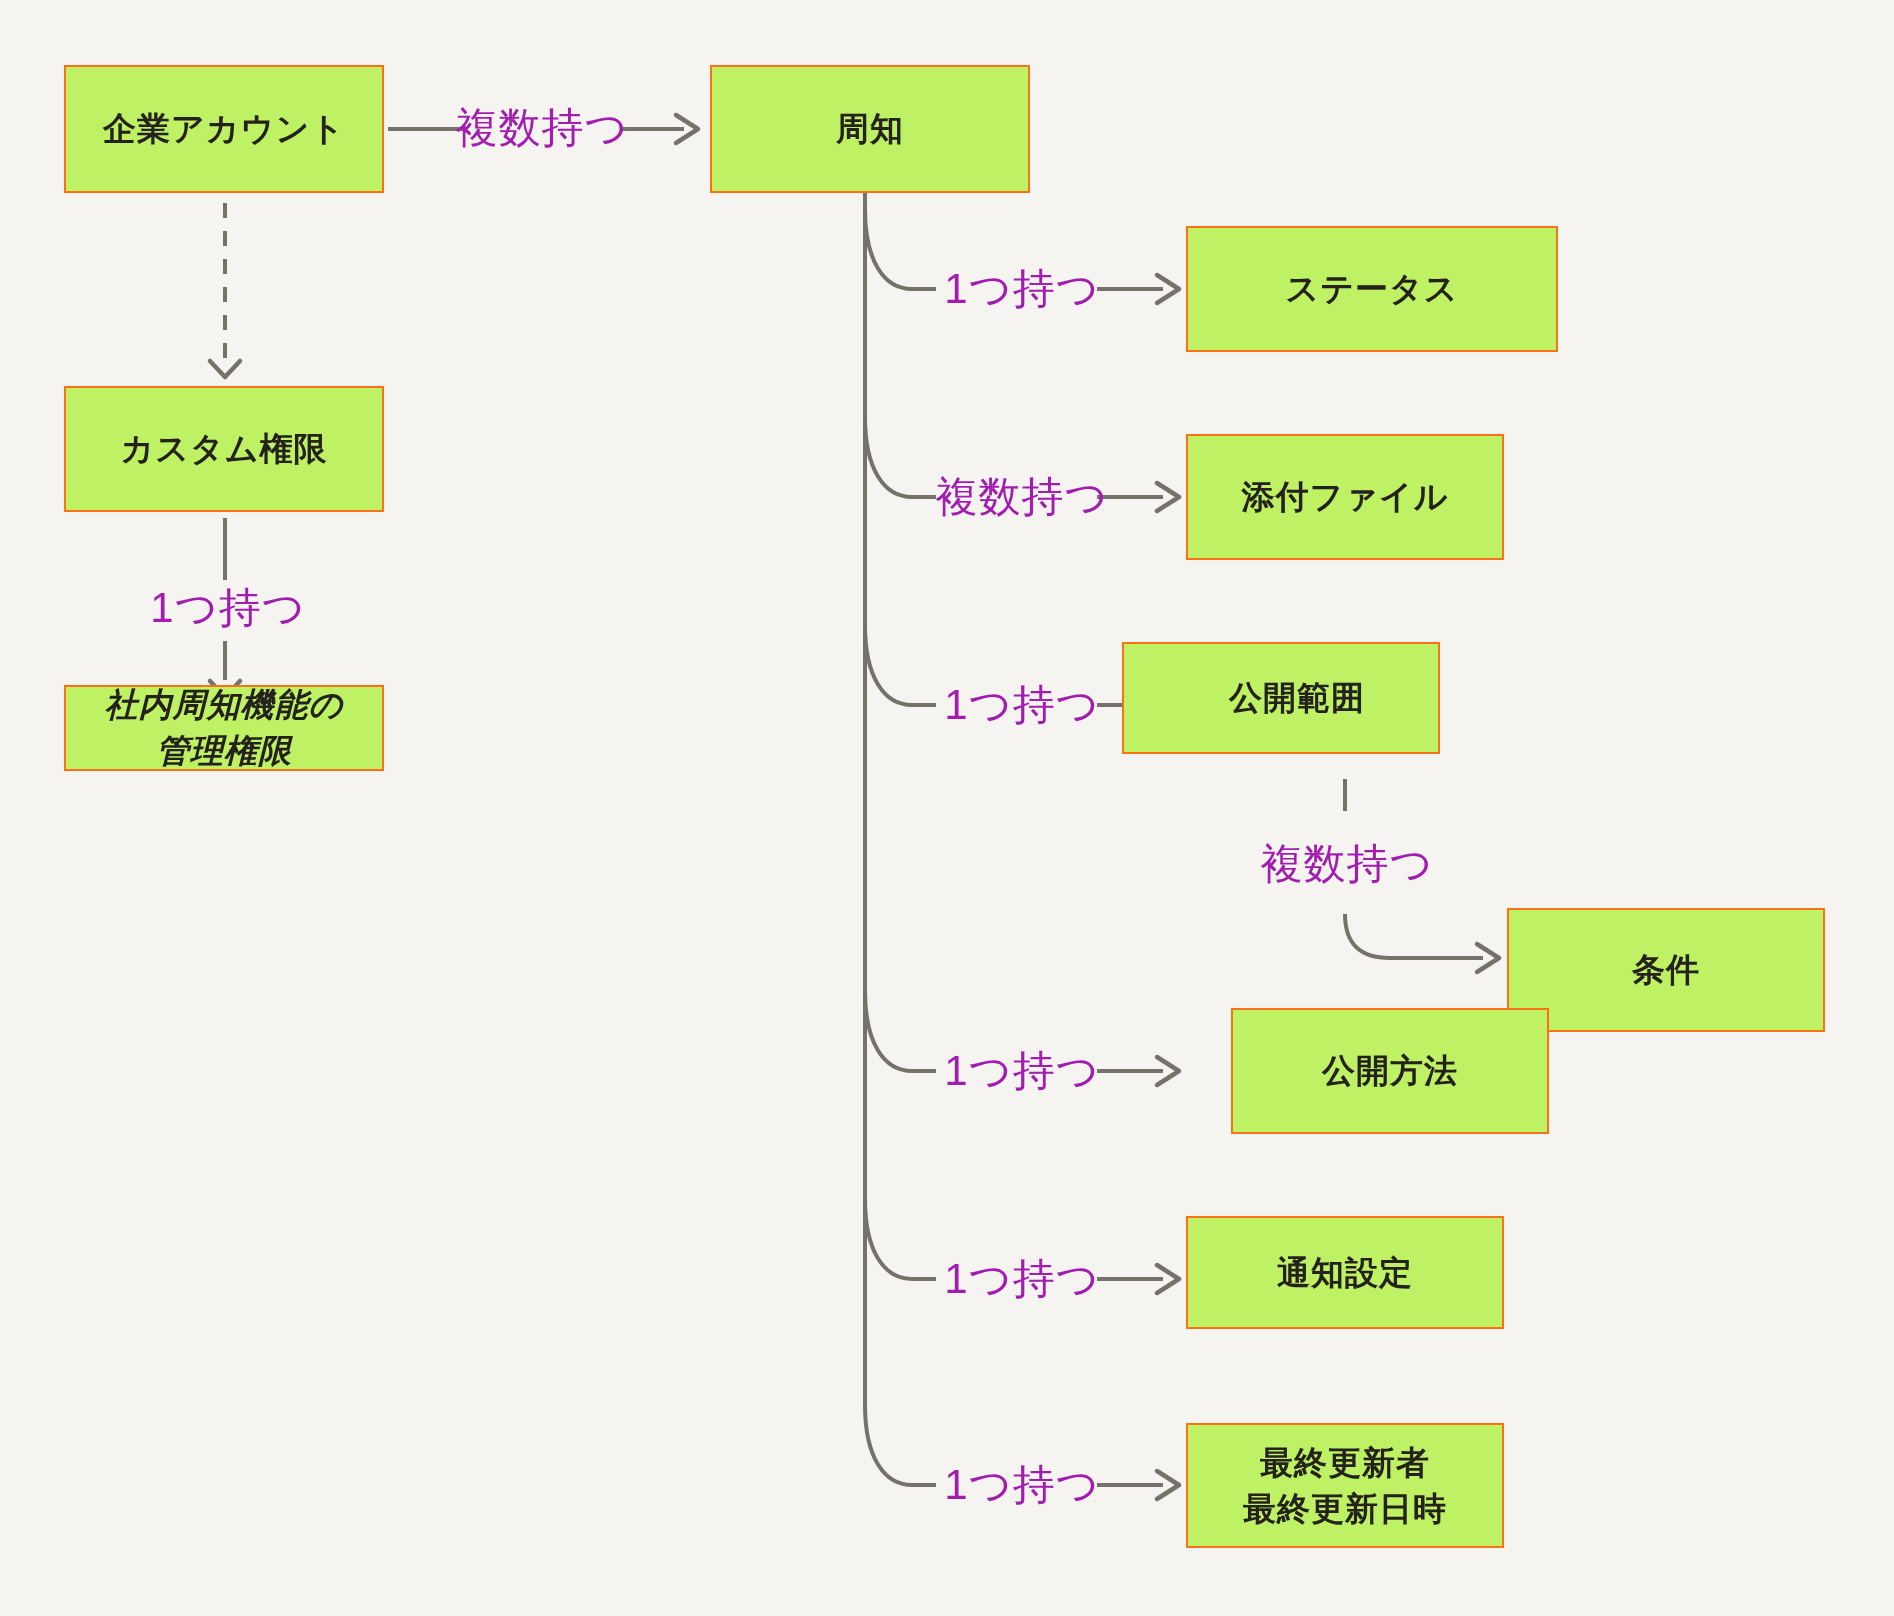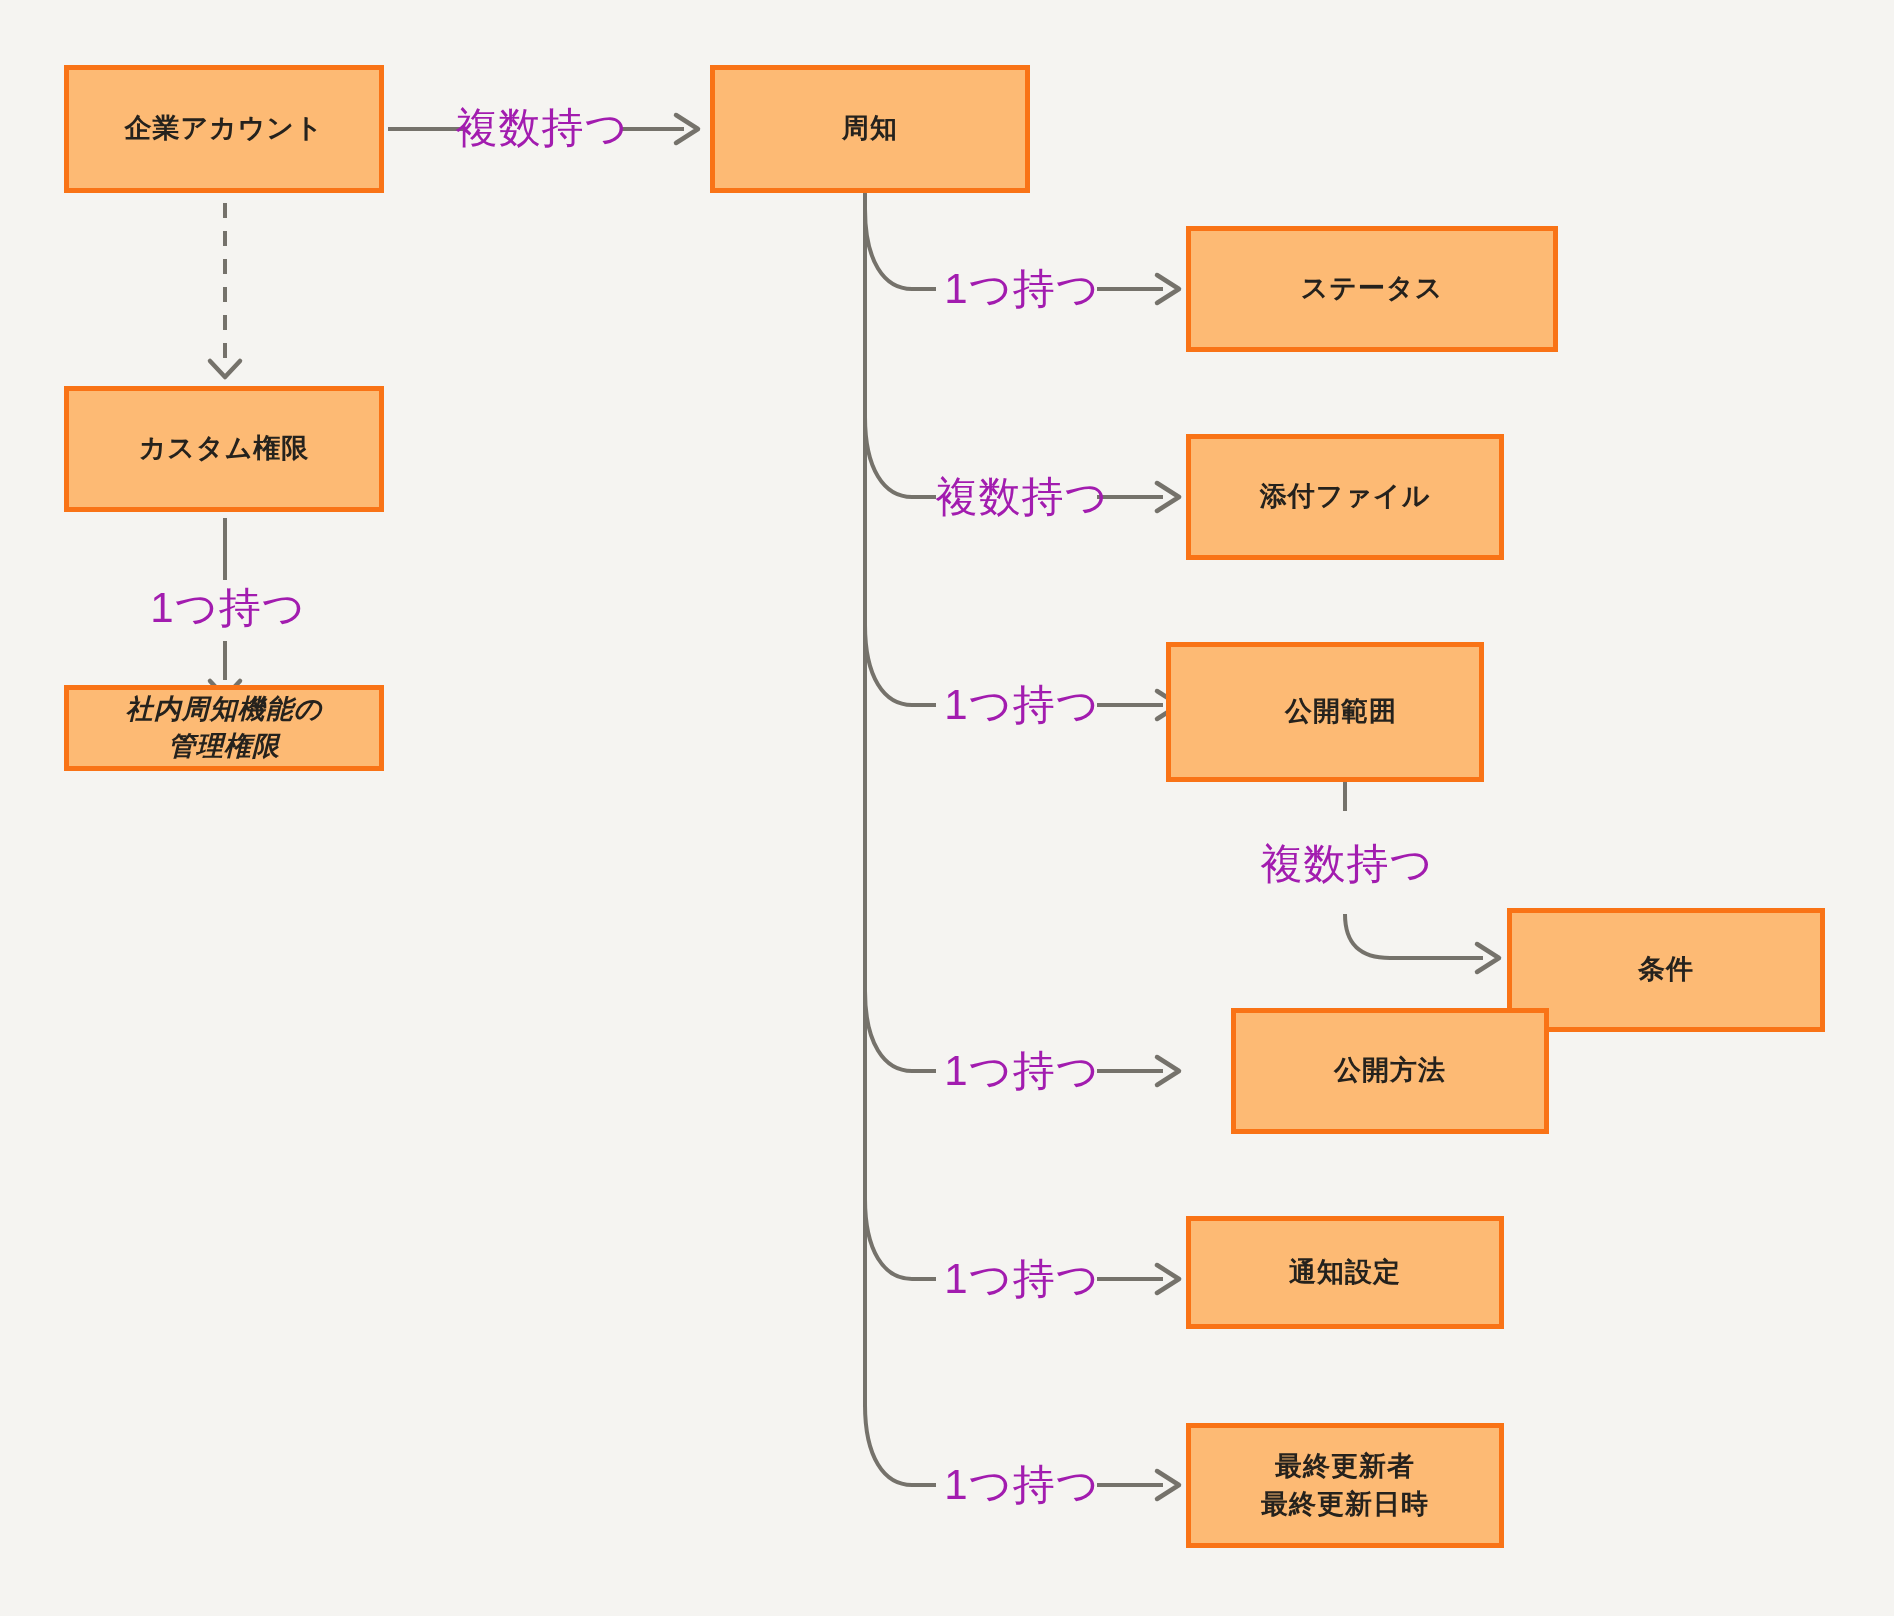--- a/index.html
+++ b/index.html
@@ -18,28 +18,28 @@
   }
   svg.connectors path.chevron {
     stroke-width:4.5;
     stroke-linecap:round;
     stroke-linejoin:round;
   }
   svg.connectors path.dashed { stroke-dasharray:15 13; }
   .node {
     position:absolute;
     box-sizing:border-box;
-    background:#fdba74;
-    border:5px solid #f97316;
+    background:#bef264;
+    border:2px solid #f97316;
     display:flex;
     align-items:center;
     justify-content:center;
     text-align:center;
     font-weight:700;
-    font-size:27px;
+    font-size:33px;
     letter-spacing:1px;
     color:#25221d;
     line-height:1.38;
     white-space:pre-line;
   }
   .edge-label {
     position:absolute;
     transform:translate(-50%,-50%);
     font-size:42px;
     letter-spacing:1px;
@@ -102,21 +102,21 @@
 
   <div class="node" style="left:64px; top:386px; width:320px; height:126px;">カスタム権限</div>
 
   <div class="node" style="left:64px; top:685px; width:320px; height:86px;font-style:italic;">社内周知機能の
 管理権限</div>
 
   <div class="node" style="left:1186px; top:226px; width:372px; height:126px;">ステータス</div>
 
   <div class="node" style="left:1186px; top:434px; width:318px; height:126px;">添付ファイル</div>
 
-  <div class="node" style="left:1166px; top:642px; width:318px; height:140px;padding-left:32px;">公開範囲</div>
+  <div class="node" style="left:1122px; top:642px; width:318px; height:112px;padding-left:32px;">公開範囲</div>
 
   <div class="node" style="left:1507px; top:896px; width:318px; height:124px;margin-top:12px;">条件</div>
 
   <div class="node" style="left:1186px; top:1008px; width:318px; height:126px;margin-left:45px;">公開方法</div>
 
   <div class="node" style="left:1186px; top:1216px; width:318px; height:113px;">通知設定</div>
 
   <div class="node" style="left:1186px; top:1423px; width:318px; height:125px;">最終更新者
 最終更新日時</div>
 

